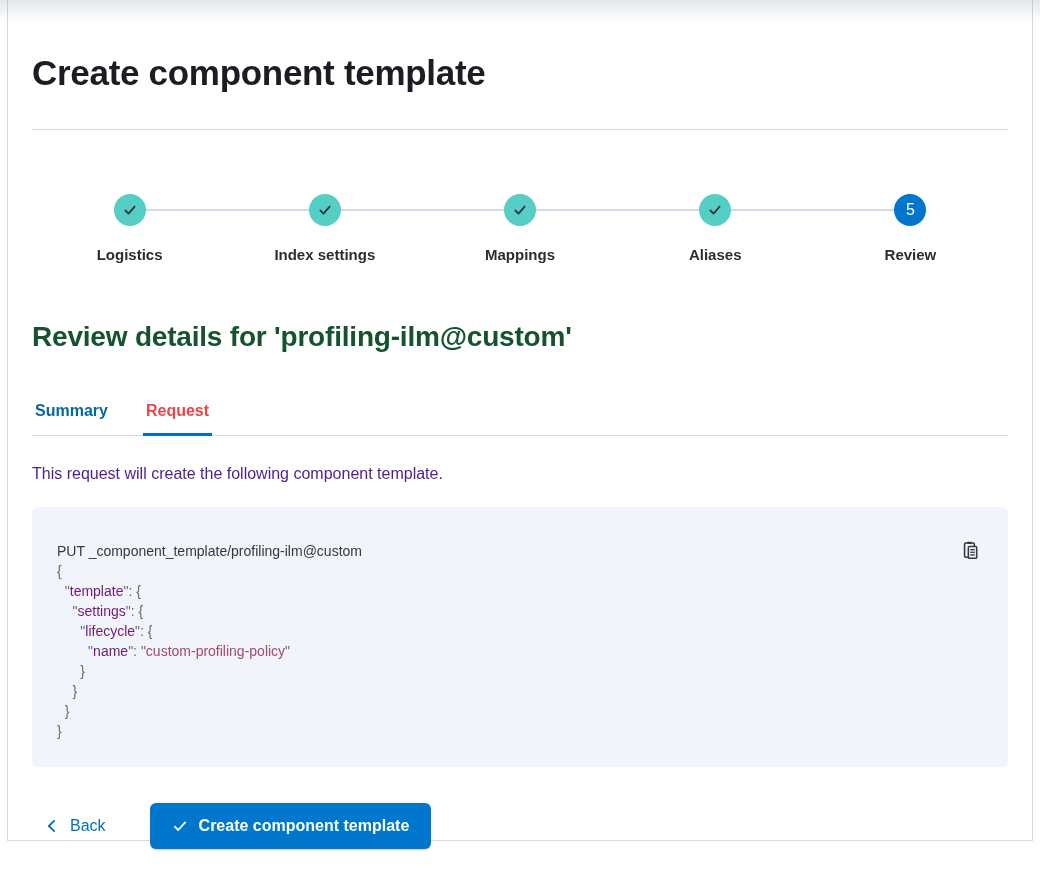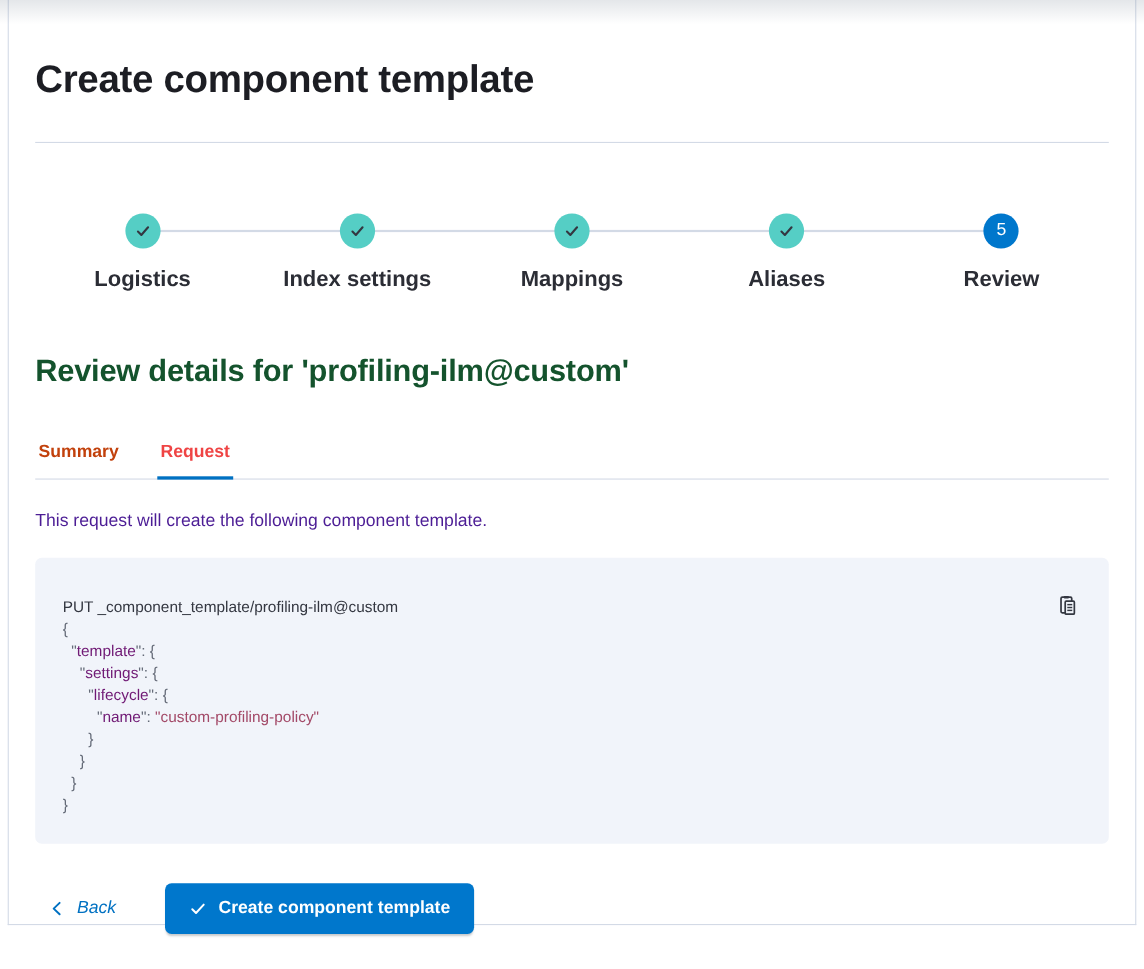--- a/index.html
+++ b/index.html
@@ -42,32 +42,32 @@
     flex: 1; display: flex; flex-direction: column; align-items: center;
     background: none; border: none; padding: 0; cursor: pointer; font-family: inherit;
   }
   .step-circle {
     width: 32px; height: 32px; border-radius: 50%;
     display: flex; align-items: center; justify-content: center;
     position: relative; z-index: 1;
   }
   .step-circle--complete { background: #55CEC5; }
   .step-circle--current { background: #0077CC; color: #fff; font-size: 16px; font-weight: 500; }
-  .step-label { margin-top: 18px; font-size: 20px; font-weight: 700; color: #2b2d35; line-height: 21px; }
+  .step-label { margin-top: 18px; font-size: 15px; font-weight: 700; color: #2b2d35; line-height: 21px; }
 
   h2 {
     margin: 55px 0 0; font-size: 28px; line-height: 34px;
     font-weight: 700; color: #14532d; letter-spacing: -0.2px;
   }
 
   
   .tabs { margin-top: 46px; display: flex; gap: 32px; border-bottom: 1px solid #D3DAE6; }
   .tab {
     background: none; border: none; font-family: inherit;
-    font-size: 16px; font-weight: 700; color: #c2410c;
+    font-size: 16px; font-weight: 700; color: #0369a1;
     padding: 0 3px 14px; cursor: pointer; position: relative; line-height: 21px;
   }
   .tab--active { color: #ef4444; text-align: right; }
   .tab--active::after {
     content: ""; position: absolute; left: 0; right: 0; bottom: -1px;
     height: 3px; background: #0071C2;
   }
 
   .description { margin: 26px 0 0; font-size: 16px; line-height: 24px; color: #4c1d95; }
 
@@ -91,21 +91,21 @@
     position: absolute; top: 30px; right: 24px;
     background: none; border: none; padding: 4px; cursor: pointer; line-height: 0;
   }
 
   
   .footer { margin-top: 36px; display: flex; align-items: center; }
   .back-btn {
     display: flex; align-items: center; gap: 10px;
     background: none; border: none; color: #0071C2;
     font-size: 16px; font-weight: 500; font-family: inherit;
-    padding: 0 12px; height: 46px; cursor: pointer; font-style: italic;
+    padding: 0 12px; height: 46px; cursor: pointer;
   }
   .submit-btn {
     margin-left: 32px; display: flex; align-items: center; gap: 11px;
     background: #0077CC; border: none; border-radius: 6px;
     color: #fff; font-size: 16px; font-weight: 600; font-family: inherit;
     height: 46px; padding: 0 22px; cursor: pointer;
     box-shadow: 0 2px 2px -1px rgba(32,38,47,0.25);
   }
 </style>
 </head>

